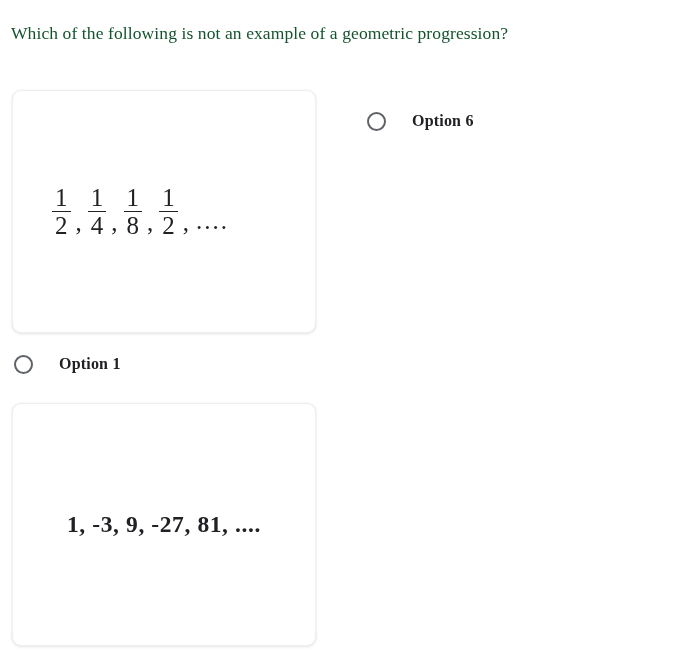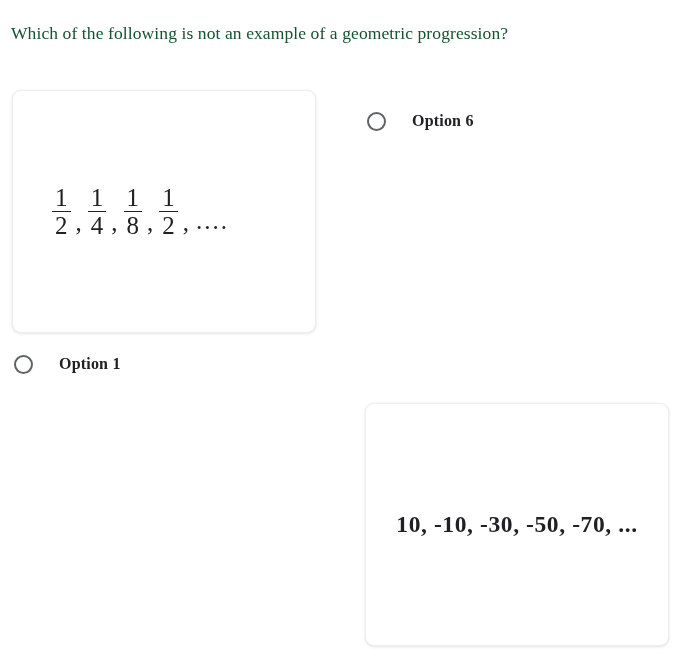--- a/index.html
+++ b/index.html
@@ -217,33 +217,33 @@
         <span class="radio-circle"></span>
         <span class="radio-label">Option 6</span>
       </div>
     </div>
 
   </div>
 
   <div class="option-row">
 
     <div class="option-cell">
-      <div class="radio-row">
-        
-        
-      </div>
-    </div>
-
-    <div class="option-cell">
       <div class="option-card">
         <div class="card-inner">
-          <span class="seq-bold">10, -10, -30, -50, -70, ...</span>
+          <span class="seq-bold">1, -3, 9, -27, 81, ....</span>
         </div>
       </div>
       <div class="radio-row">
         
         
       </div>
     </div>
 
+    <div class="option-cell">
+      <div class="radio-row">
+        
+        
+      </div>
+    </div>
+
   </div>
 
 </div>
 
 </body></html>

